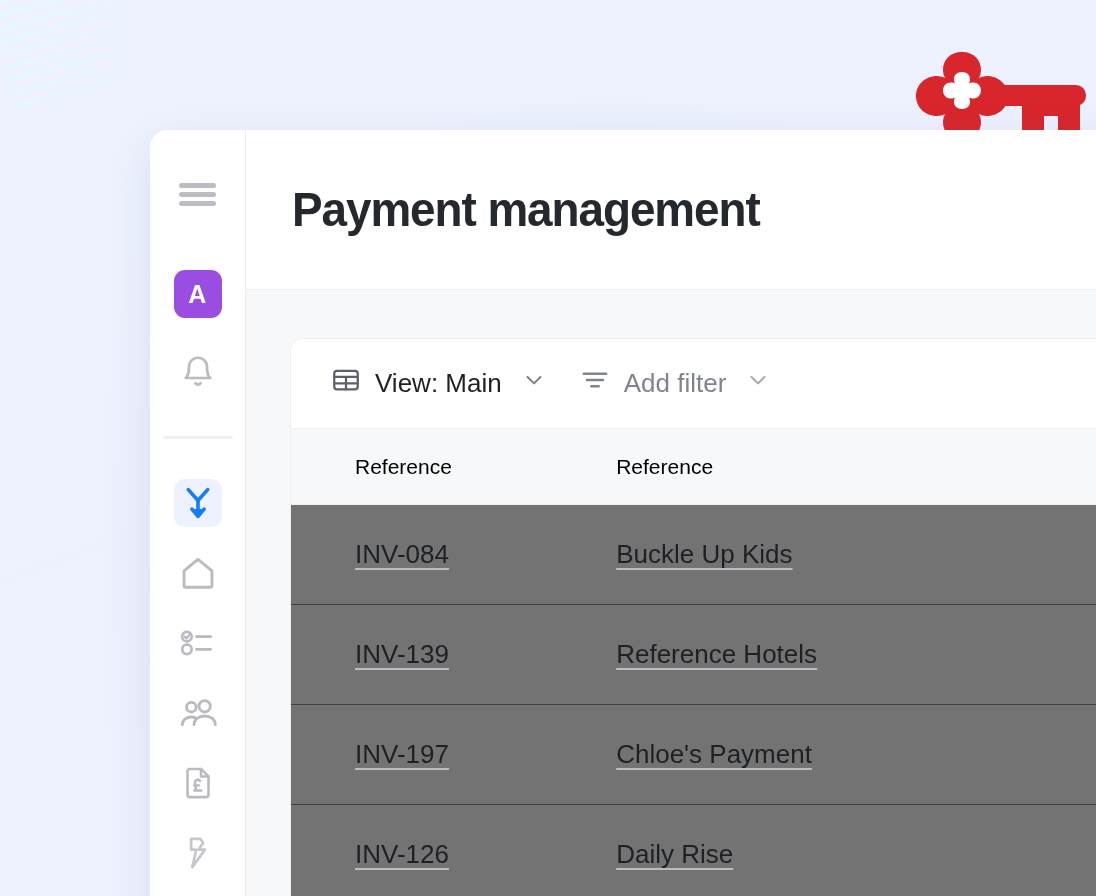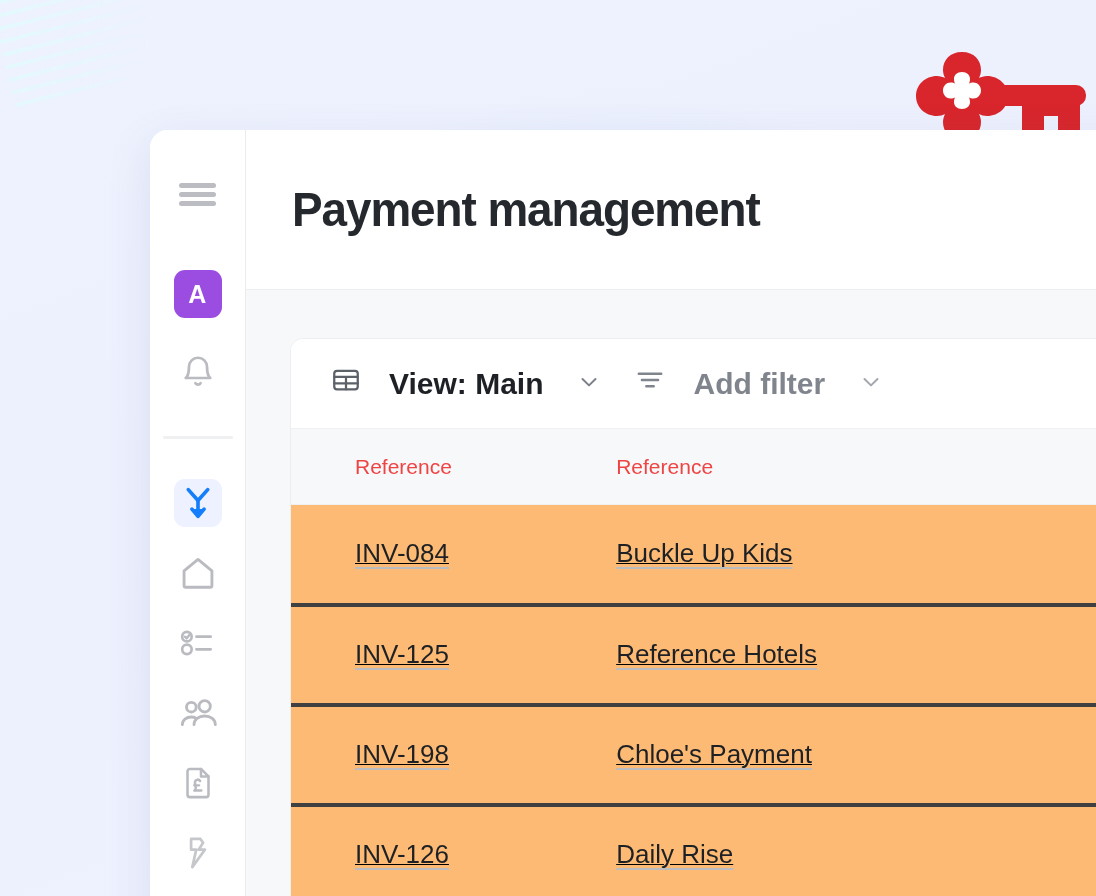--- a/index.html
+++ b/index.html
@@ -91,39 +91,39 @@
     background:#fff; border:1px solid #eceef0;
     border-top-left-radius:13px; border-top-right-radius:13px;
     width:1000px; height:100%;
     display:flex; flex-direction:column; overflow:hidden;
   }
   #card-toolbar {
     height:89px; flex:0 0 89px; display:flex; align-items:center;
     gap:34px; padding-left:40px; background:#fff;
   }
   .toolbar-btn {
-    display:flex; align-items:center; gap:28px;
-    font-size:30px; background:none; border:none; cursor:pointer;
-    font-family:inherit; white-space:nowrap;font-weight:bold;
+    display:flex; align-items:center; gap:14px;
+    font-size:26px; background:none; border:none; cursor:pointer;
+    font-family:inherit; white-space:nowrap;
   }
   #view-button { color:#1d2024; }
   #filter-button { color:#80858d; }
   .chev { margin-left:6px; display:block; }
 
   
   #payments-table { width:100%; border-collapse:collapse; table-layout:fixed; }
   #payments-table thead tr { background:#f7f8f9; }
   #payments-table th {
-    font-size:21px; font-weight:400; color:#ef4444;
+    font-size:21px; font-weight:400; color:#000000;
     text-align:left; padding:22px 0 22px 0; height:76px;
     border-top:1px solid #eef0f2; border-bottom:1px solid #eef0f2;
   }
   #payments-table td {
     padding:0; height:100px; vertical-align:middle;
-    border-bottom:4px solid #404040; background:#fdba74;text-decoration:underline;
+    border-bottom:1px solid #404040; background:#737373;
   }
   .col-ref   { width:290px; padding-left:64px !important; }
   .col-cust  { width:350px; }
   .col-curr  { width:250px; text-align:right !important; padding-right:26px !important; }
   .cell-link {
     font-size:26px; color:#1d2024; text-decoration:underline;
     text-underline-offset:5px; text-decoration-thickness:1.5px;
     text-decoration-color:#b9bcc1; cursor:pointer; white-space:nowrap;
   }
 </style>
@@ -284,26 +284,26 @@
               <th class="col-curr">Currency</th>
             </tr>
           </thead>
           <tbody id="table-body">
               <tr>
                 <td class="col-ref"><span class="cell-link">INV-084</span></td>
                 <td class="col-cust"><span class="cell-link">Buckle Up Kids</span></td>
                 <td class="col-curr"></td>
               </tr>
               <tr>
-                <td class="col-ref"><span class="cell-link">INV-125</span></td>
+                <td class="col-ref"><span class="cell-link">INV-139</span></td>
                 <td class="col-cust"><span class="cell-link">Reference Hotels</span></td>
                 <td class="col-curr"></td>
               </tr>
               <tr>
-                <td class="col-ref"><span class="cell-link">INV-198</span></td>
+                <td class="col-ref"><span class="cell-link">INV-197</span></td>
                 <td class="col-cust"><span class="cell-link">Chloe's Payment</span></td>
                 <td class="col-curr"></td>
               </tr>
               <tr>
                 <td class="col-ref"><span class="cell-link">INV-126</span></td>
                 <td class="col-cust"><span class="cell-link">Daily Rise</span></td>
                 <td class="col-curr"></td>
               </tr>
             </tbody>
         </table>

